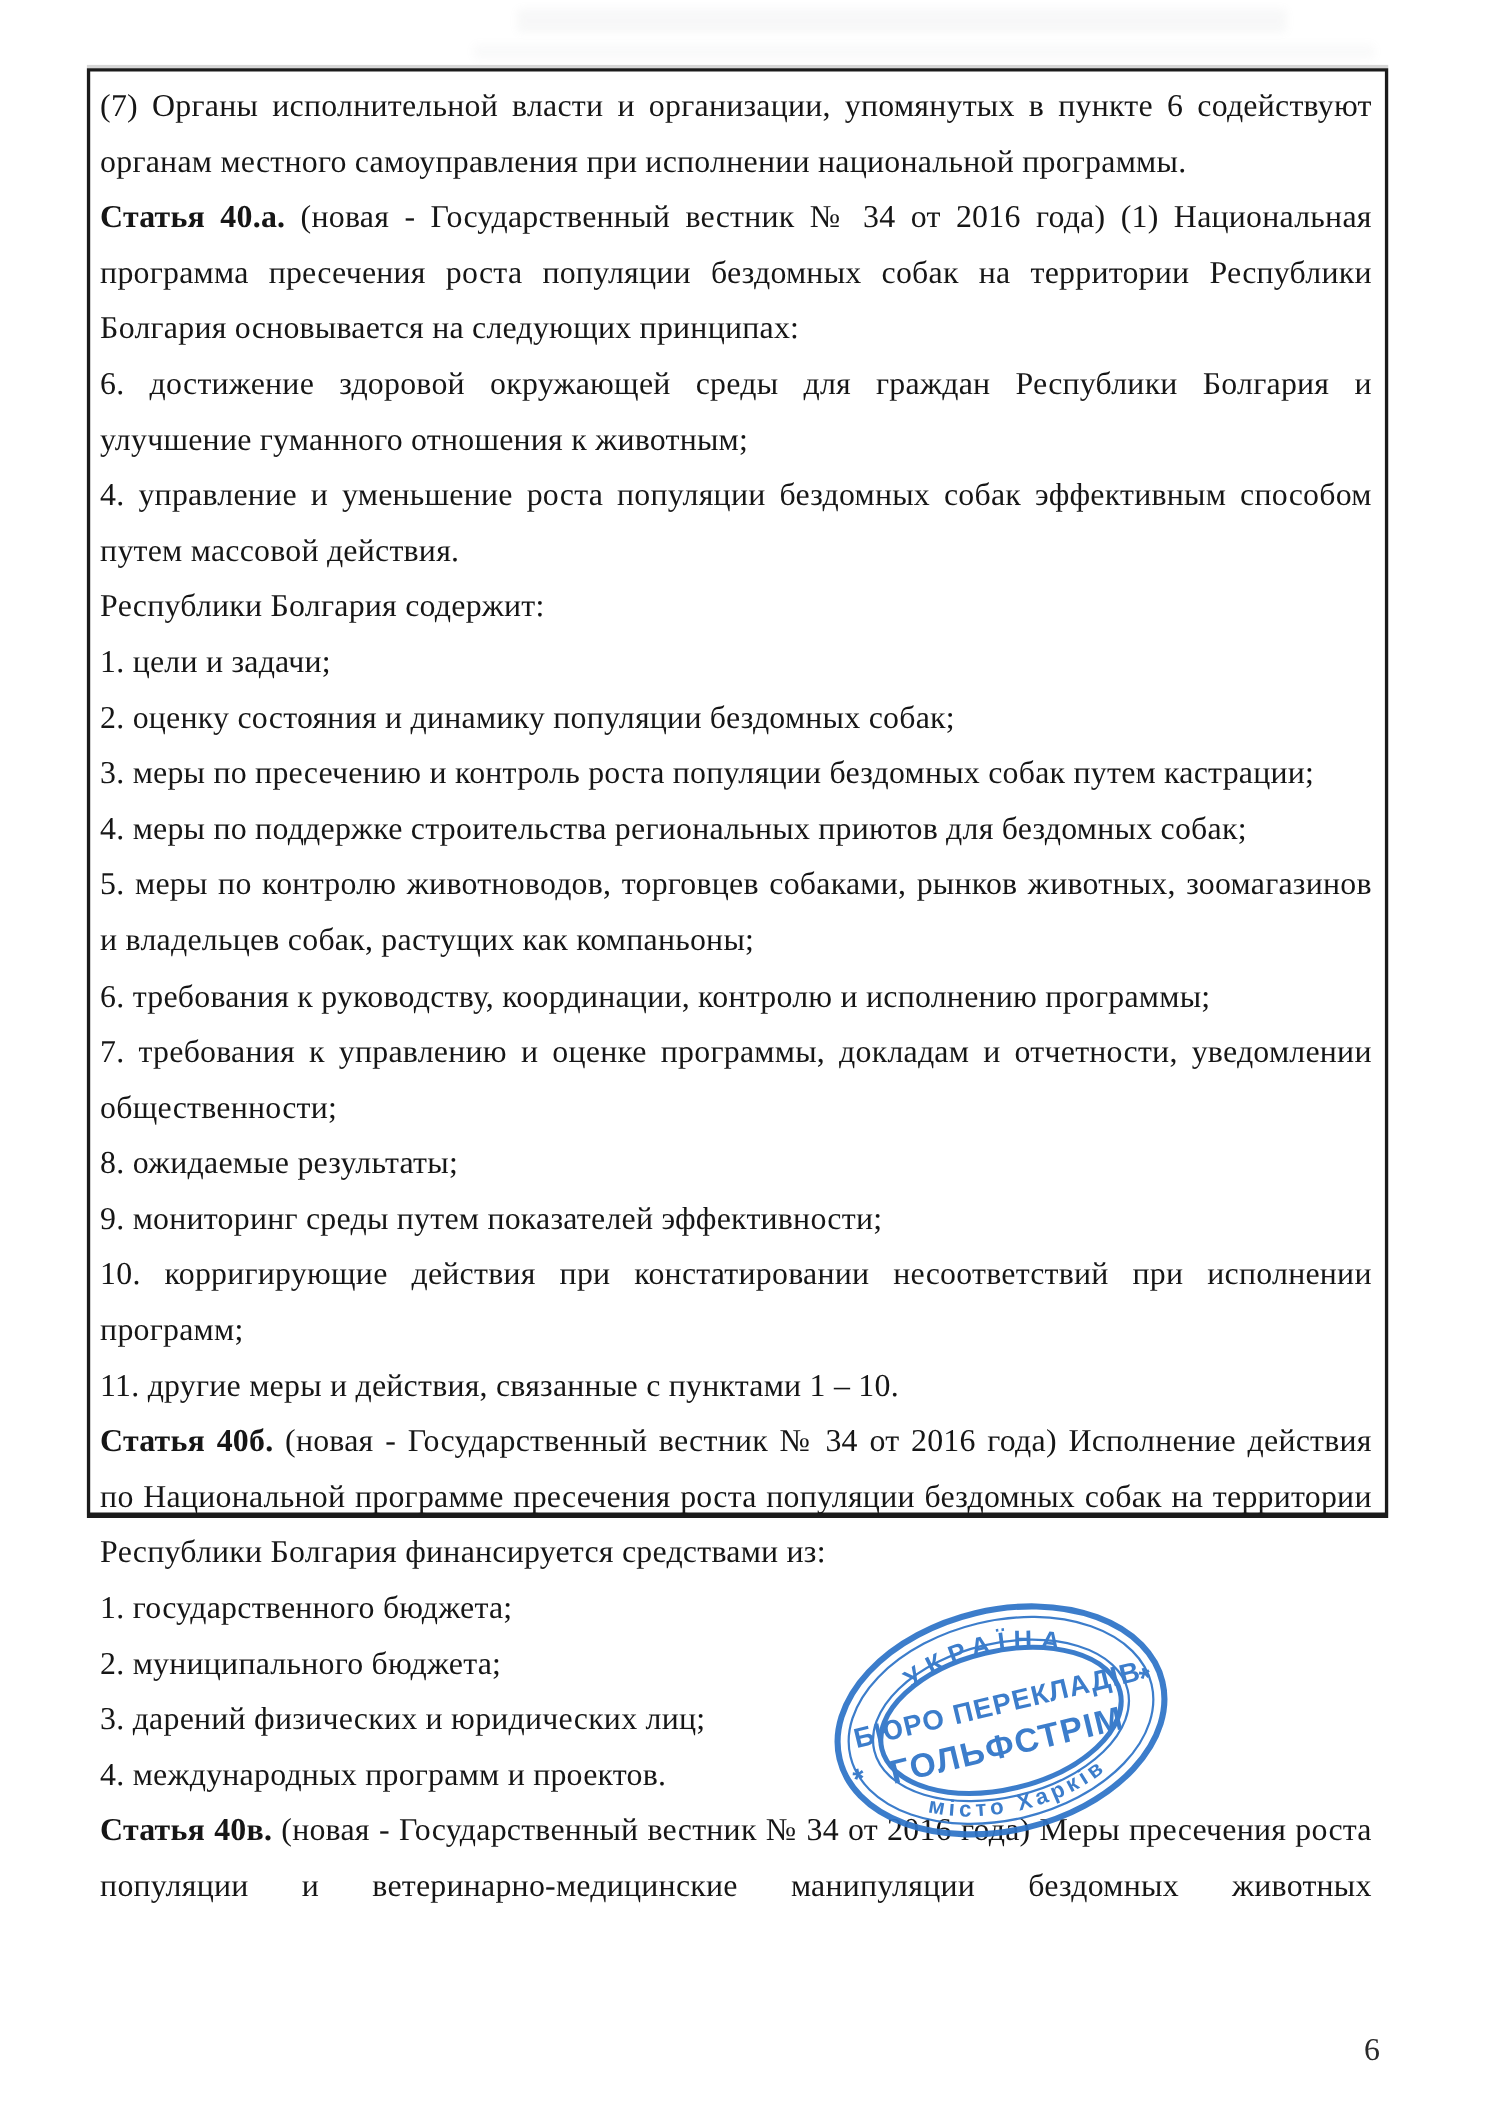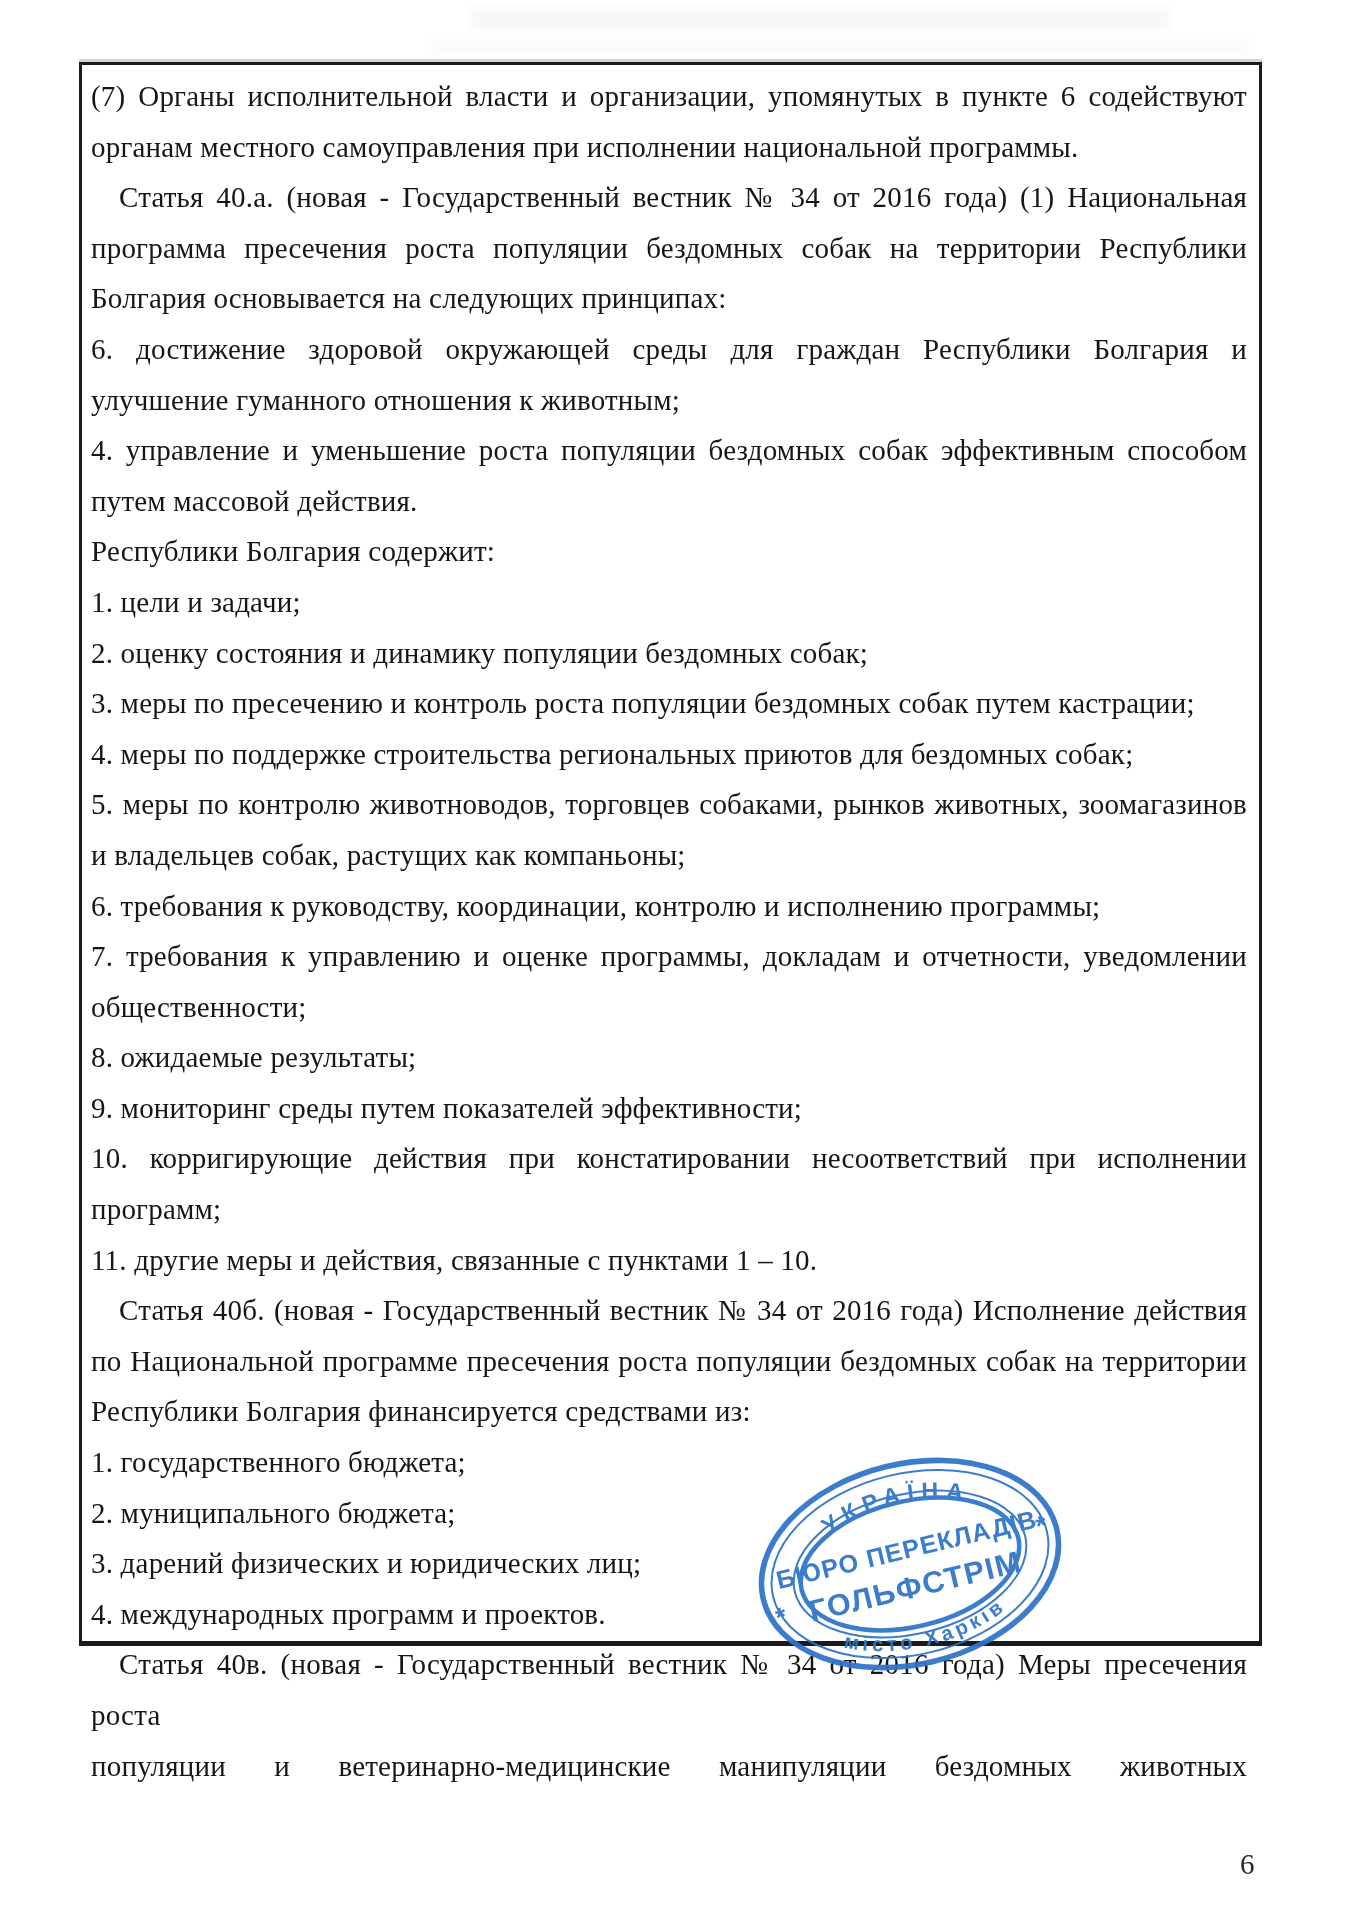--- a/index.html
+++ b/index.html
@@ -12,37 +12,37 @@
   }
   
   .smudge{
     position:absolute;background:#9aa0a6;opacity:0.07;filter:blur(4px);
     border-radius:4px;pointer-events:none;
   }
   .smudge.s1{left:470px;top:8px;width:700px;height:22px;}
   .smudge.s2{left:430px;top:40px;width:820px;height:14px;opacity:0.05;}
 
   .doc-box{
-    position:absolute;left:79px;top:62px;width:1183px;height:1584px;
+    position:absolute;left:79px;top:62px;width:1183px;height:1318px;
     border:3px solid #1b1b1b;border-bottom-width:5px;
     box-sizing:border-box;
     background:#ffffff;
     padding:6px 12px 0 9px;
     box-shadow:0 -3px 0 rgba(90,90,90,0.25);
   }
   .line{
     font-size:29px;
     line-height:50.6px;
     text-align:justify;
     text-align-last:left;
     letter-spacing:0.2px;
     white-space:normal;
   }
   .line.j{ text-align-last:justify; }
-  .line b{ font-weight:normal;margin-left:28px; }
+  .line b{ font-weight:bold; }
 
   .stamp{
     position:absolute;left:748px;top:1452px;width:324px;height:224px;
     transform:rotate(-13.5deg);
     opacity:0.93;
     pointer-events:none;
   }
   .stamp svg{display:block;}
   .st-txt{
     font-family:"Liberation Sans", sans-serif;

